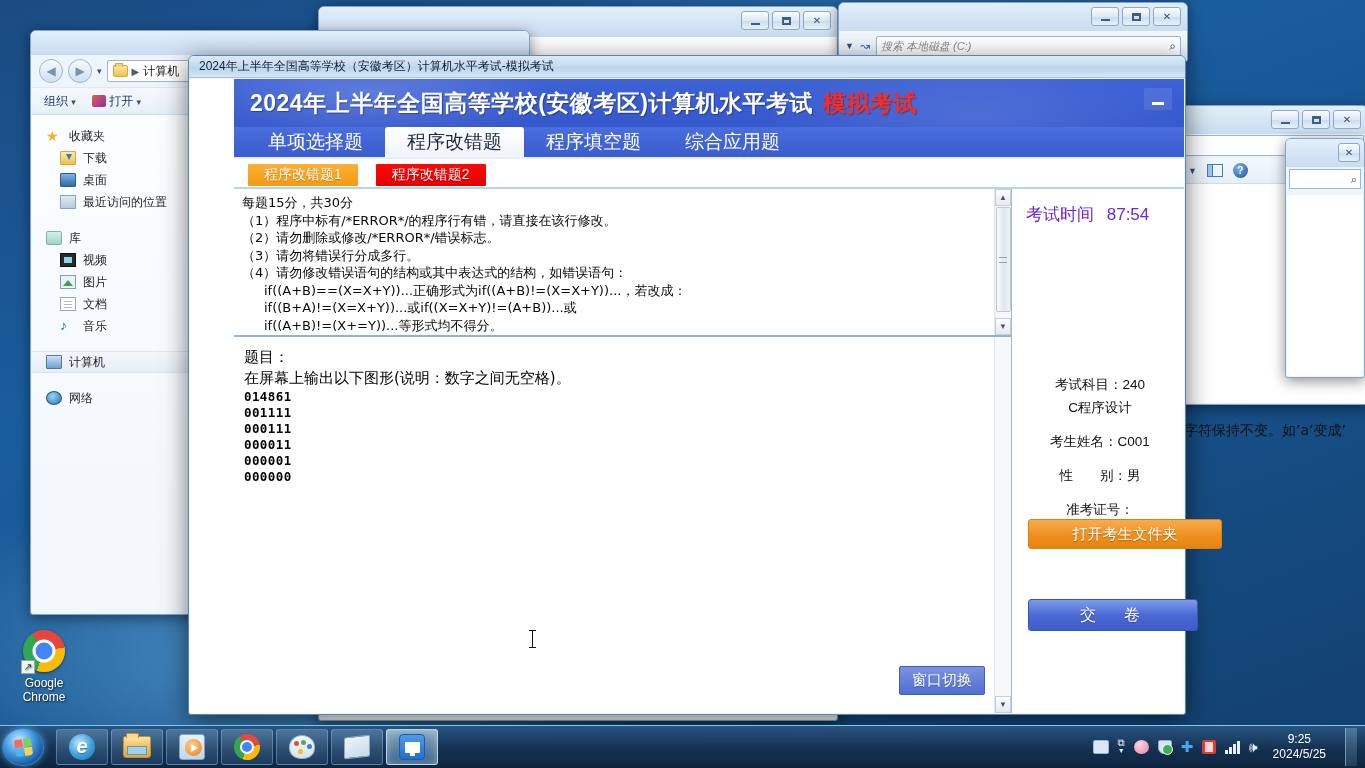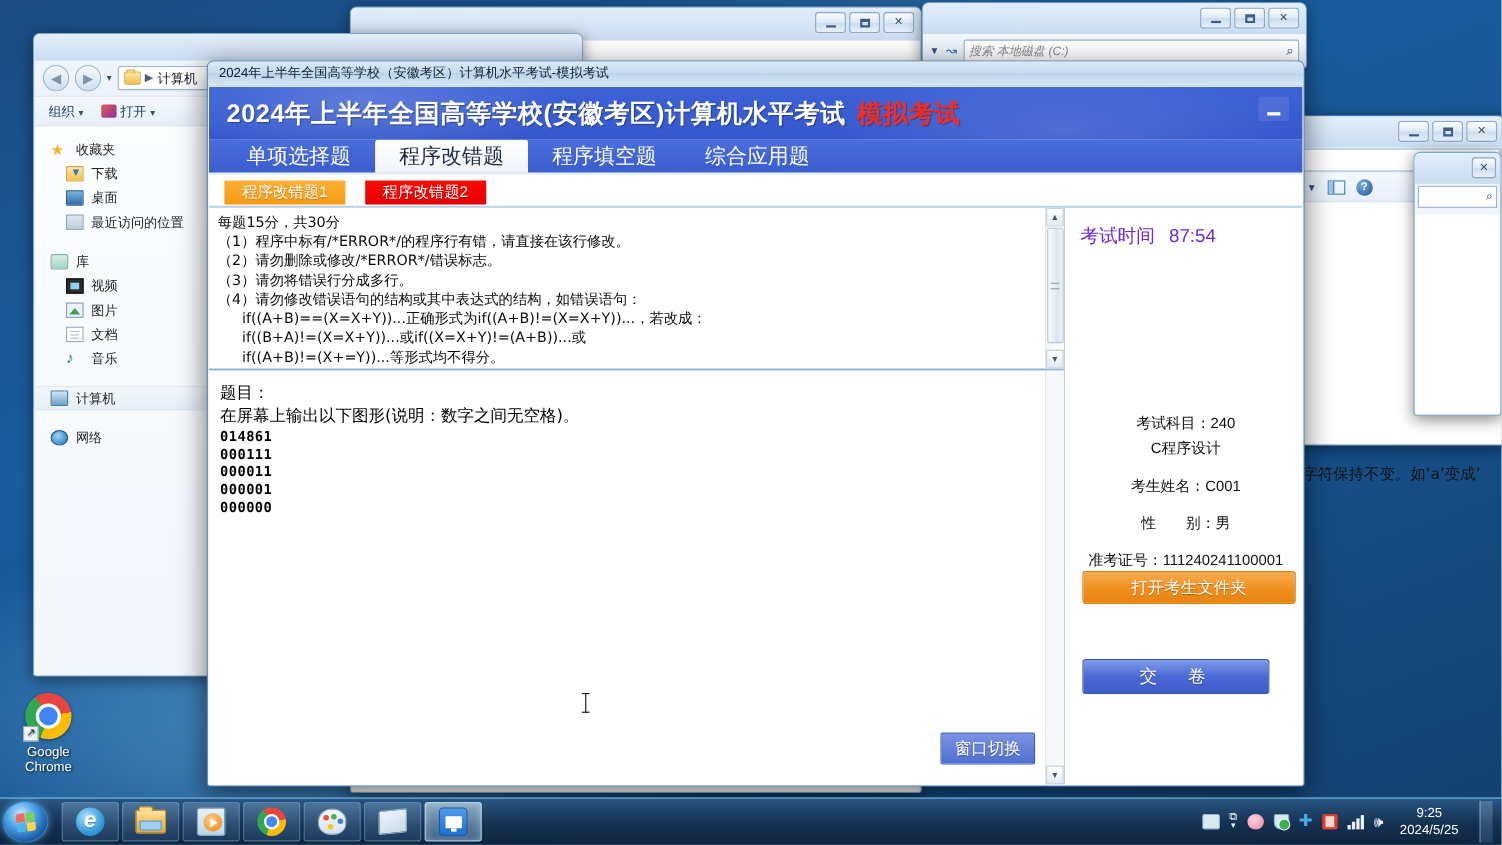--- a/index.html
+++ b/index.html
@@ -181,21 +181,21 @@
     position:absolute; left:188px; top:55px; width:998px; height:660px;
     background:#eef4fb; border:1px solid #5d87b2; border-radius:6px 6px 3px 3px;
     box-shadow: 0 6px 26px rgba(0,0,0,.55);
   }
   #exam .titlebar {
     height:22px; border-radius:5px 5px 0 0;
     background: linear-gradient(180deg,#dbe9f7 0%, #c6dbf0 48%, #bad3ec 52%, #d5e6f6 100%);
     display:flex; align-items:center; padding-left:10px;
     font-size:12px; color:#0f2136; border-bottom:1px solid #a8c3dd;
   }
-  #exam .inner { position:absolute; left:1px; right:1px; top:23px; bottom:1px; background:#fff; display:flex; flex-direction:column;}
+  #exam .inner { position:absolute; left:1px; right:1px; top:23px; bottom:1px; background:#fff; display:flex; flex-direction:column;padding-left:44px;}
   .exam-head {
     height:48px; position:relative;
     background:
       radial-gradient(ellipse 260px 70px at 14% 30%, rgba(255,255,255,.18), rgba(255,255,255,0) 70%),
       radial-gradient(ellipse 300px 80px at 78% 80%, rgba(255,255,255,.12), rgba(255,255,255,0) 70%),
       linear-gradient(180deg,#3d62d6,#3558cc);
     display:flex; align-items:center; padding-left:16px;
   }
   .exam-head h1 {
     font-size:23px; font-weight:bold; color:#fff; letter-spacing:.5px;
@@ -648,20 +648,21 @@
             </div>
             <div class="sb-btn">▼</div>
           </div>
         </div>
 
         <div class="qarea">
           <div class="qtext">
             <div>题目：</div>
             <div>在屏幕上输出以下图形(说明：数字之间无空格)。</div>
             <div class="mono">014861</div>
+            <div class="mono">001111</div>
             <div class="mono">000111</div>
             <div class="mono">000011</div>
             <div class="mono">000001</div>
             <div class="mono">000000</div>
           </div>
           <div class="qscroll">
             <div class="sb-btn">▼</div>
           </div>
           <div class="winswitch">窗口切换</div>
         </div>

